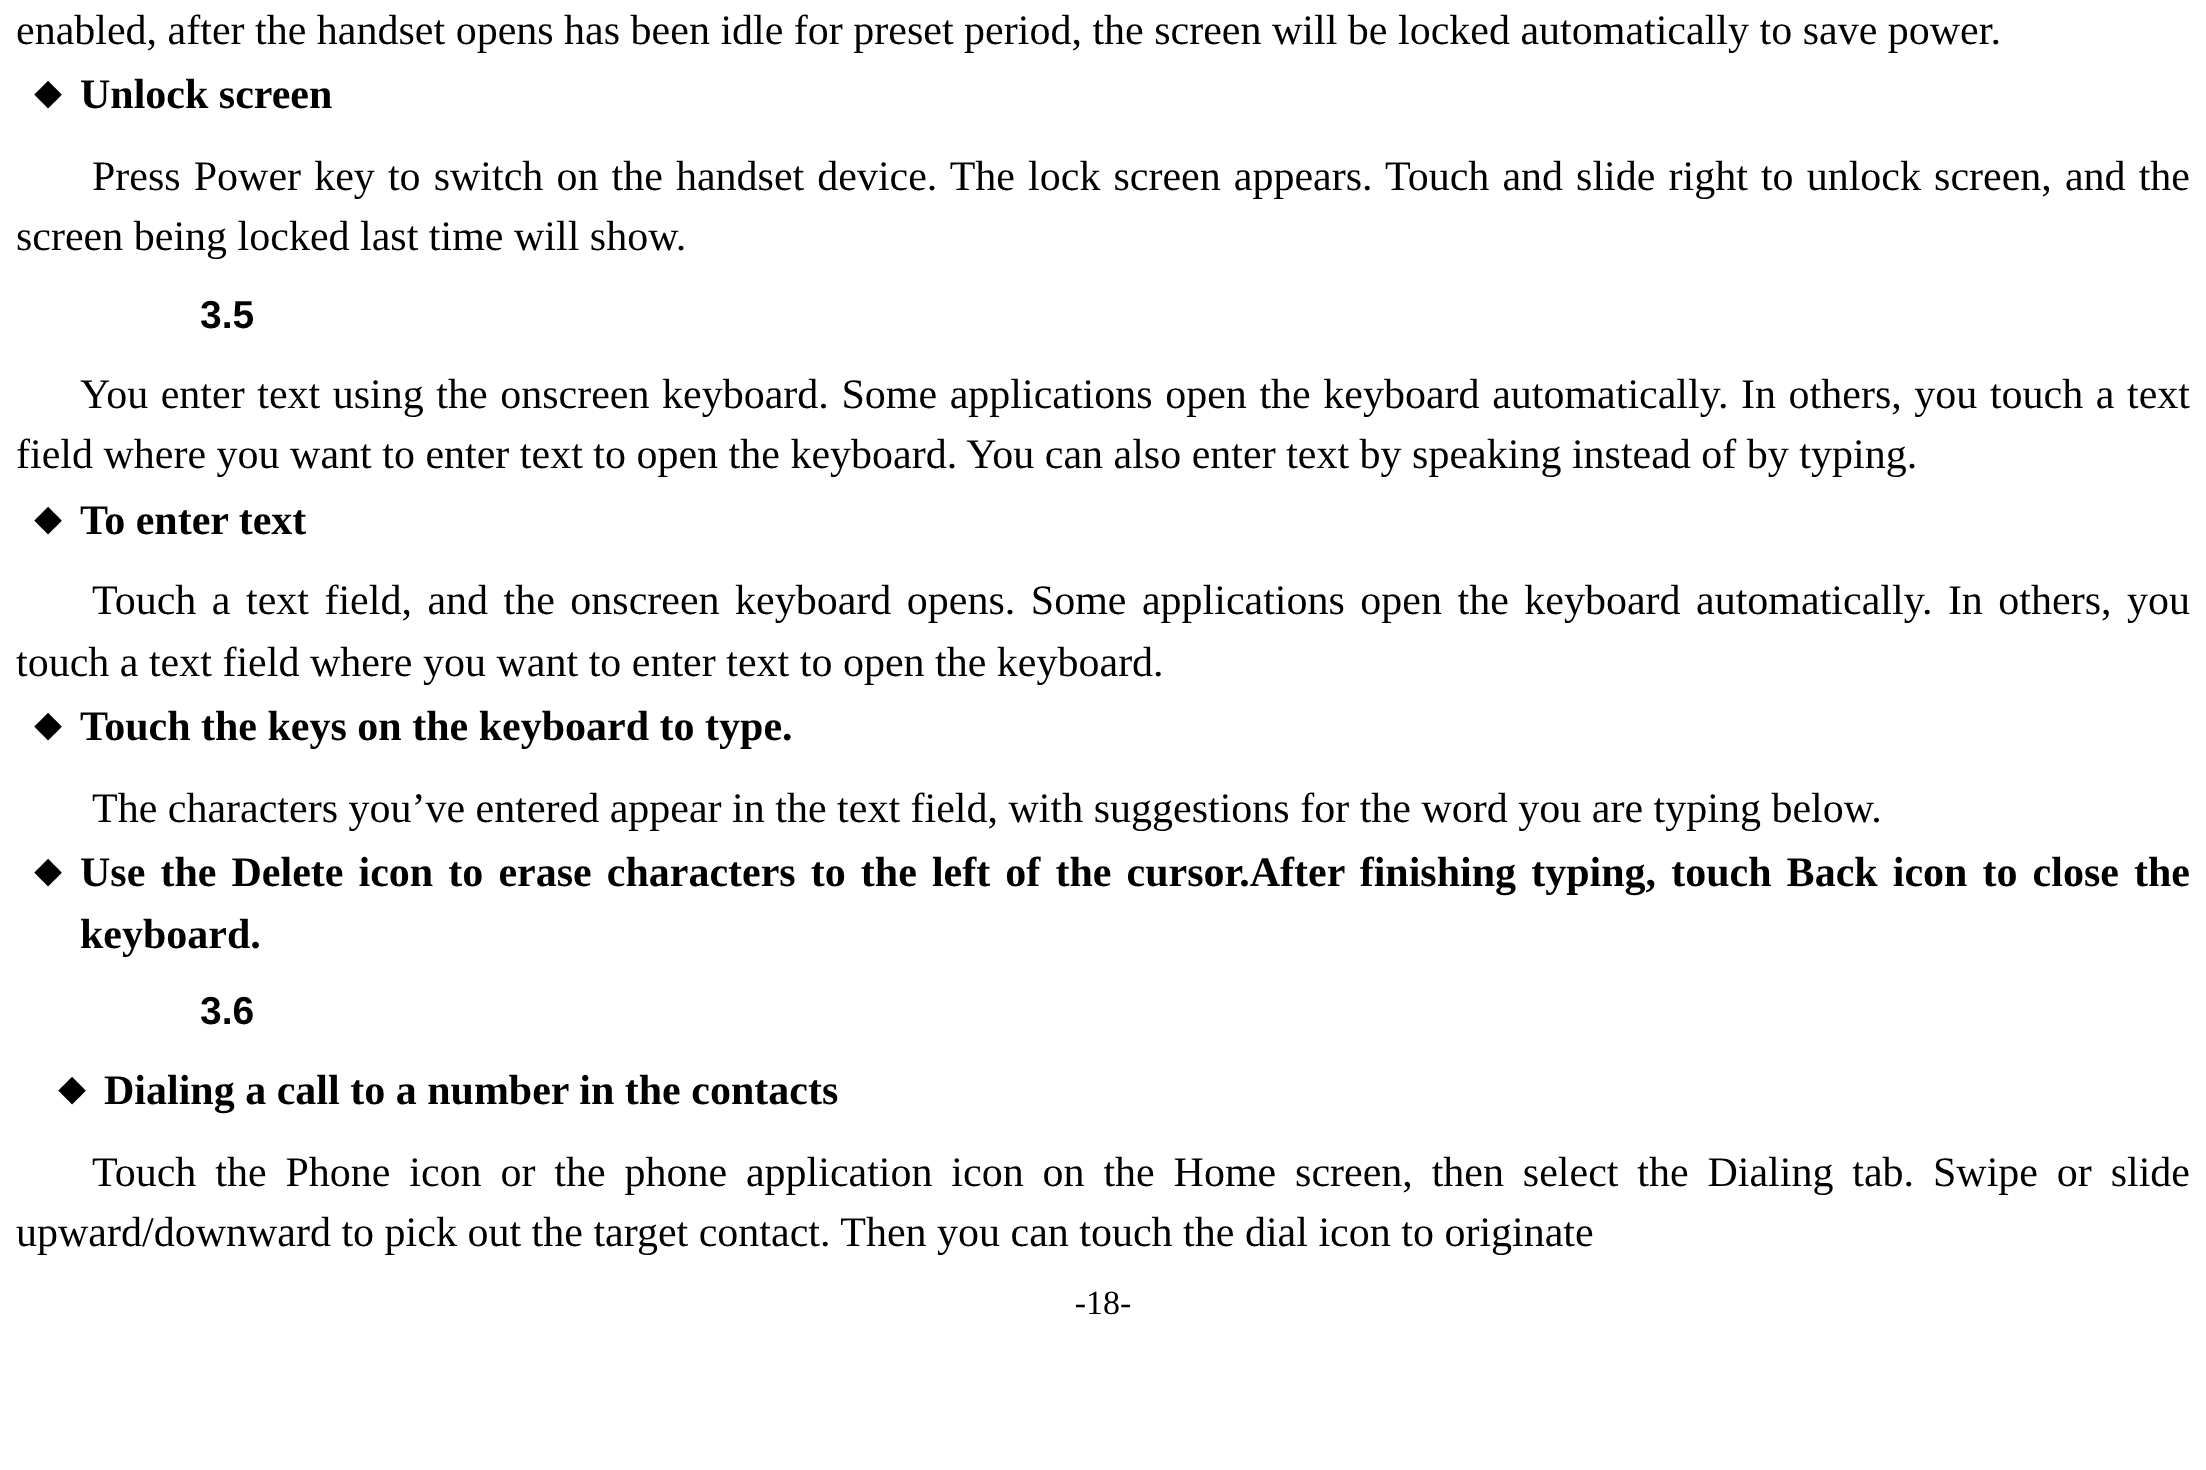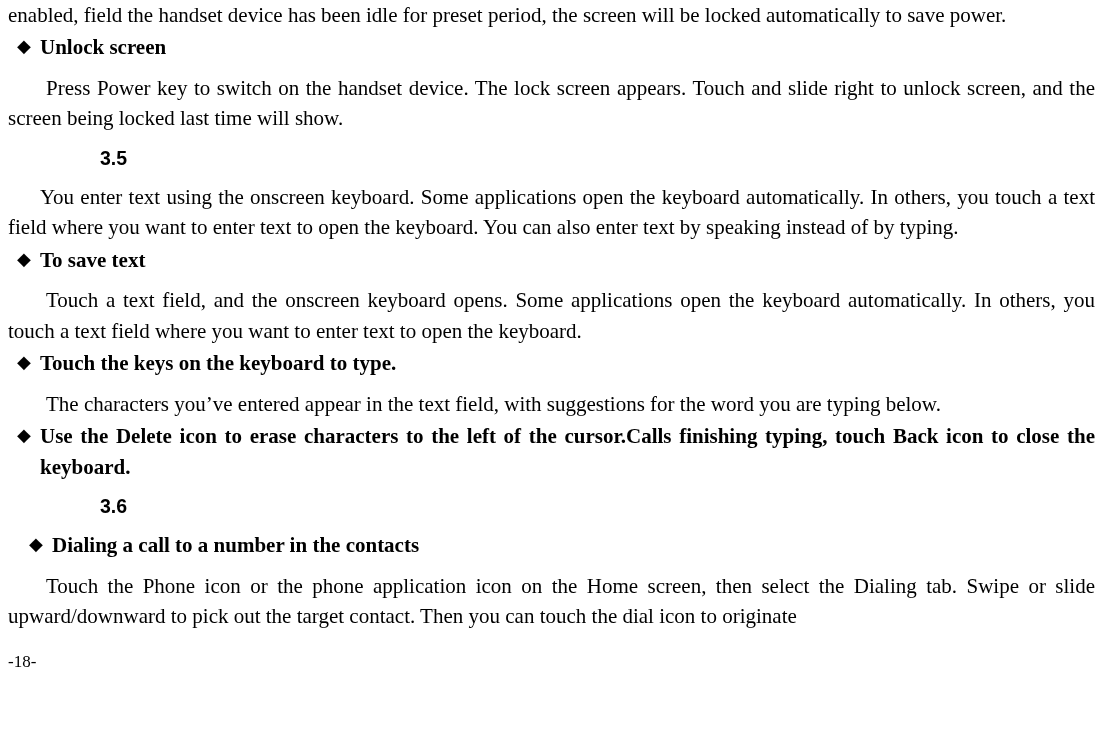--- a/index.html
+++ b/index.html
@@ -54,60 +54,60 @@
       font-weight: bold;
       font-size: 19.5px;
       margin: 10px 0 10px 92px;
       display: flex;
       gap: 24px;
     }
     .bullet-sub {
       padding-left: 32px;
     }
     .page-number {
-      text-align: left;
+      text-align: center;
       font-size: 17px;
-      margin-top: 18px;
+      margin-top: 8px;
     }
   </style>
 </head>
 <body>
 
-<div class="paragraph">enabled, field the handset device has been idle for preset period, the screen will be locked automatically to save power.</div>
+<div class="paragraph">enabled, after the handset opens has been idle for preset period, the screen will be locked automatically to save power.</div>
 
 <div class="bullet-line">
   <span class="bullet-icon">◆</span>
   <span class="bullet-text">Unlock screen</span>
 </div>
 
 <div class="indented para-indent">Press Power key to switch on the handset device. The lock screen appears. Touch and slide right to unlock screen, and the screen being locked last time will show.</div>
 
 <div class="heading-row">
   <span>3.5</span>
 </div>
 
 <div class="indented para-indent-small">You enter text using the onscreen keyboard. Some applications open the keyboard automatically. In others, you touch a text field where you want to enter text to open the keyboard. You can also enter text by speaking instead of by typing.</div>
 
 <div class="bullet-line">
   <span class="bullet-icon">◆</span>
-  <span class="bullet-text">To save text</span>
+  <span class="bullet-text">To enter text</span>
 </div>
 
 <div class="indented para-indent">Touch a text field, and the onscreen keyboard opens. Some applications open the keyboard automatically. In others, you touch a text field where you want to enter text to open the keyboard.</div>
 
 <div class="bullet-line">
   <span class="bullet-icon">◆</span>
   <span class="bullet-text">Touch the keys on the keyboard to type.</span>
 </div>
 
 <div class="indented para-indent">The characters you’ve entered appear in the text field, with suggestions for the word you are typing below.</div>
 
 <div class="bullet-line">
   <span class="bullet-icon">◆</span>
-  <span class="bullet-text bullet-sub" style="padding-left:0;">Use the Delete icon to erase characters to the left of the cursor.Calls finishing typing, touch Back icon to close the keyboard.</span>
+  <span class="bullet-text bullet-sub" style="padding-left:0;">Use the Delete icon to erase characters to the left of the cursor.After finishing typing, touch Back icon to close the keyboard.</span>
 </div>
 
 <div class="heading-row">
   <span>3.6</span>
 </div>
 
 <div class="bullet-line" style="margin-left:12px;">
   <span class="bullet-icon">◆</span>
   <span class="bullet-text">Dialing a call to a number in the contacts</span>
 </div>

